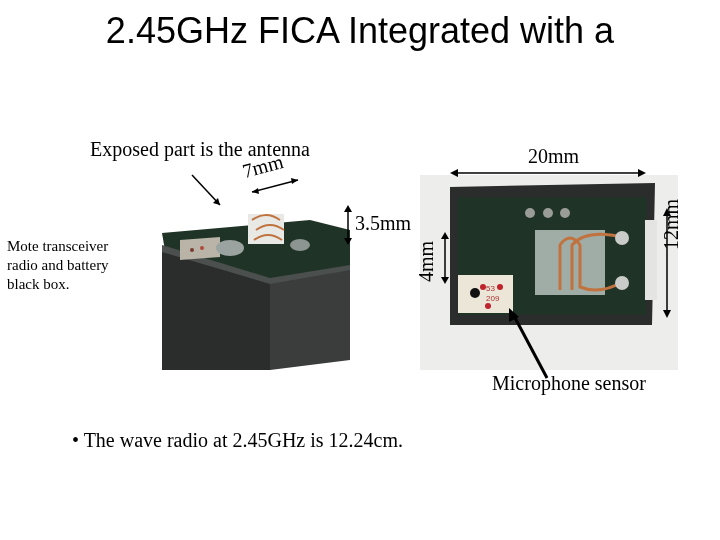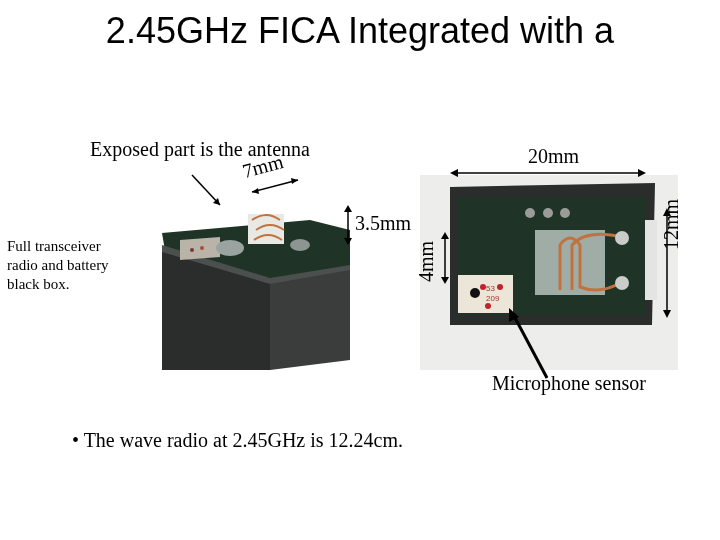--- a/index.html
+++ b/index.html
@@ -51,21 +51,21 @@
   <polygon points="118,15 111,13 112,19" fill="#000"></polygon>
 </svg>
 <svg class="abs" style="left:343px; top:205px;" width="10" height="40">
   <line x1="5" y1="2" x2="5" y2="38" stroke="#000" stroke-width="1.5"></line>
   <polygon points="5,0 1,7 9,7" fill="#000"></polygon>
   <polygon points="5,40 1,33 9,33" fill="#000"></polygon>
 </svg>
 <div class="abs lbl" style="left:355px; top:212px; font-size:20px;">3.5mm</div>
 
 <div class="abs lbl" style="left:7px; top:237px; font-size:15px; line-height:19px;">
-  <div>Full transceiver</div>
+  <div>Mote transceiver</div>
   <div>radio and battery</div>
   <div>black box.</div>
 </div>
 
 <div class="photo" style="left:420px; top:175px; width:258px; height:195px; background:#c4b5fd;">
   <svg width="258" height="195" viewBox="0 0 258 195">
     <rect x="0" y="0" width="258" height="195" fill="#ededeb"></rect>
 
     <path d="M30 12 L235 8 L232 150 L30 150 Z" fill="#2a2d2c"></path>
 

